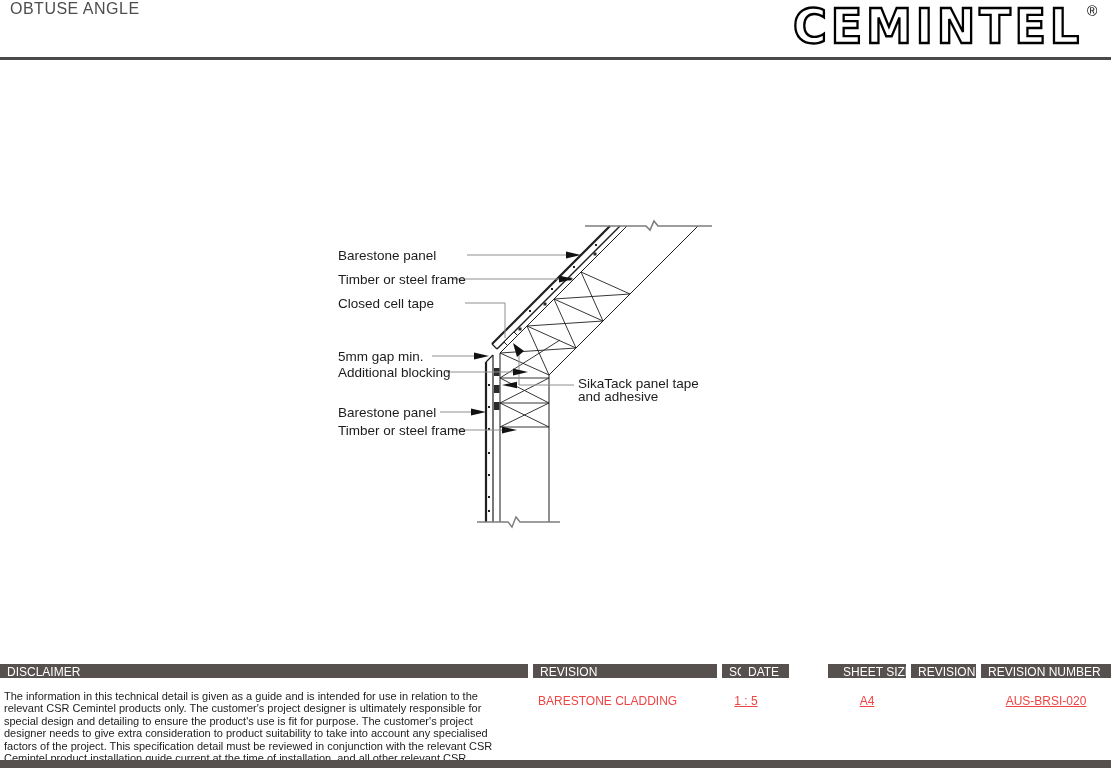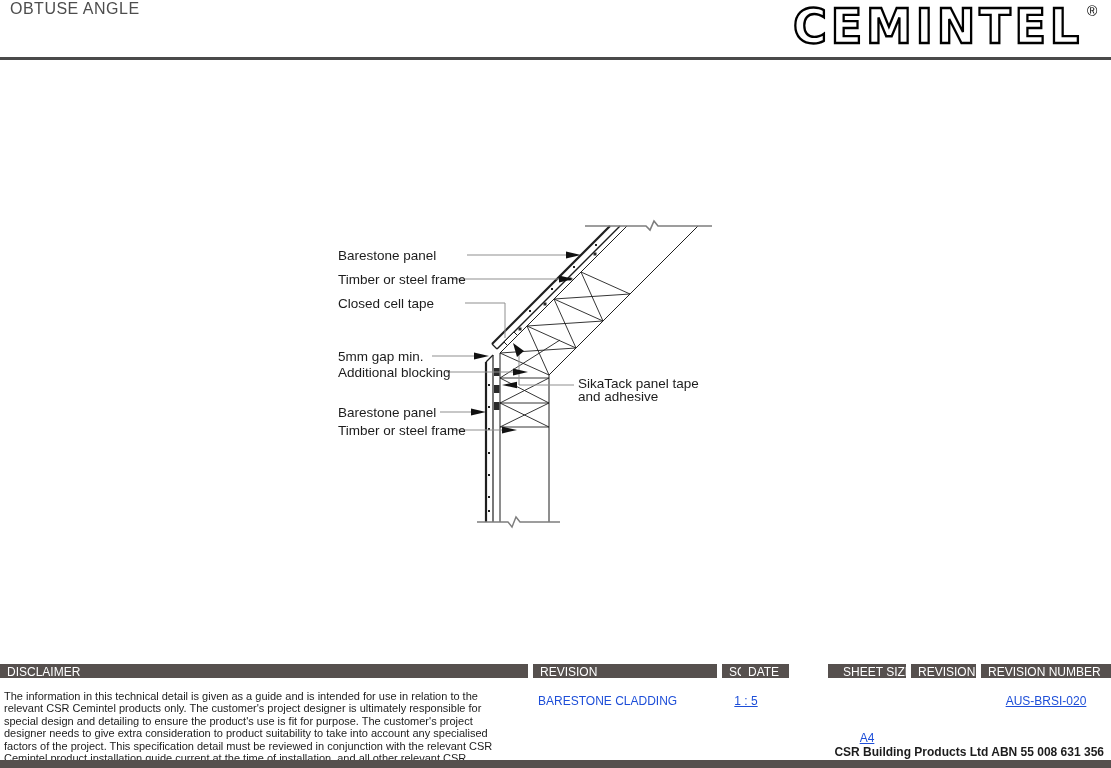--- a/index.html
+++ b/index.html
@@ -5,21 +5,21 @@
   html,body{margin:0;padding:0;background:#ffffff;}
   .sheet{position:relative;width:1111px;height:768px;background:#fff;overflow:hidden;
          font-family:"Liberation Sans","DejaVu Sans",sans-serif;}
   .page-title{position:absolute;left:10px;top:0px;font-size:16px;color:#4d4d4d;letter-spacing:.5px;}
   .divider{position:absolute;left:0;top:57px;width:1111px;height:3px;background:#4a4a4a;}
   .logo-svg{position:absolute;left:790px;top:0px;}
   .draw-svg{position:absolute;left:0;top:0;}
   .footer{position:absolute;left:0;top:664px;width:1111px;height:104px;}
   .fbar{position:absolute;top:0;height:14px;background:#56504e;color:#ffffff;
         font-size:12px;line-height:17px;padding-left:7px;box-sizing:border-box;white-space:nowrap;overflow:hidden;}
-  .fval{position:absolute;top:30px;font-size:12px;color:#1d4ed8;white-space:nowrap;}
+  .fval{position:absolute;top:30px;font-size:12px;color:#ef4444;white-space:nowrap;}
   .fval.center{text-align:center;text-decoration:underline;}
   .disclaimer-text{position:absolute;left:4px;top:26px;width:508px;font-size:11px;line-height:12.4px;color:#1c1c1c;}
   .company{position:absolute;right:7px;top:81px;font-size:12px;font-weight:bold;color:#1c1c1c;white-space:nowrap;}
   .bottom-bar{position:absolute;left:0;top:96px;width:1111px;height:8px;background:#56504e;}
   text.lbl{font-family:"Liberation Sans","DejaVu Sans",sans-serif;font-size:13.5px;fill:#1c1c1c;}
 </style>
 </head>
 <body>
 
 <div class="sheet">
@@ -145,22 +145,21 @@
     <div class="fbar" style="left:741px;width:48px;">DATE</div>
     <div class="fbar" style="left:828px;width:78px;padding-left:15px;">SHEET SIZE</div>
     <div class="fbar" style="left:911px;width:65px;">REVISION</div>
     <div class="fbar" style="left:981px;width:130px;">REVISION NUMBER</div>
 
     <div class="disclaimer-text">The information in this technical detail is given as a guide and is intended for use in relation to the relevant CSR Cemintel products only. The customer's project designer is ultimately responsible for special design and detailing to ensure the product's use is fit for purpose. The customer's project designer needs to give extra consideration to product suitability to take into account any specialised factors of the project. This specification detail must be reviewed in conjunction with the relevant CSR Cemintel product installation guide current at the time of installation, and all other relevant CSR Cemintel product technical literature.</div>
 
     <div class="fval" style="left:538px;">BARESTONE CLADDING</div>
     <div class="fval center" style="left:722px;width:48px;">1 : 5</div>
     <div class="fval center" style="left:775px;width:48px;"></div>
-    <div class="fval center" style="left:828px;width:78px;margin-top:37px;">A4</div>
+    <div class="fval center" style="left:828px;width:78px;">A4</div>
     <div class="fval center" style="left:911px;width:65px;"></div>
     <div class="fval center" style="left:981px;width:130px;">AUS-BRSI-020</div>
 
-    <div class="company">CSR Building Products Ltd ABN  55 008 631 356</div>
 
     <div class="bottom-bar"></div>
   </div>
 
 </div>
 
 </body></html>

